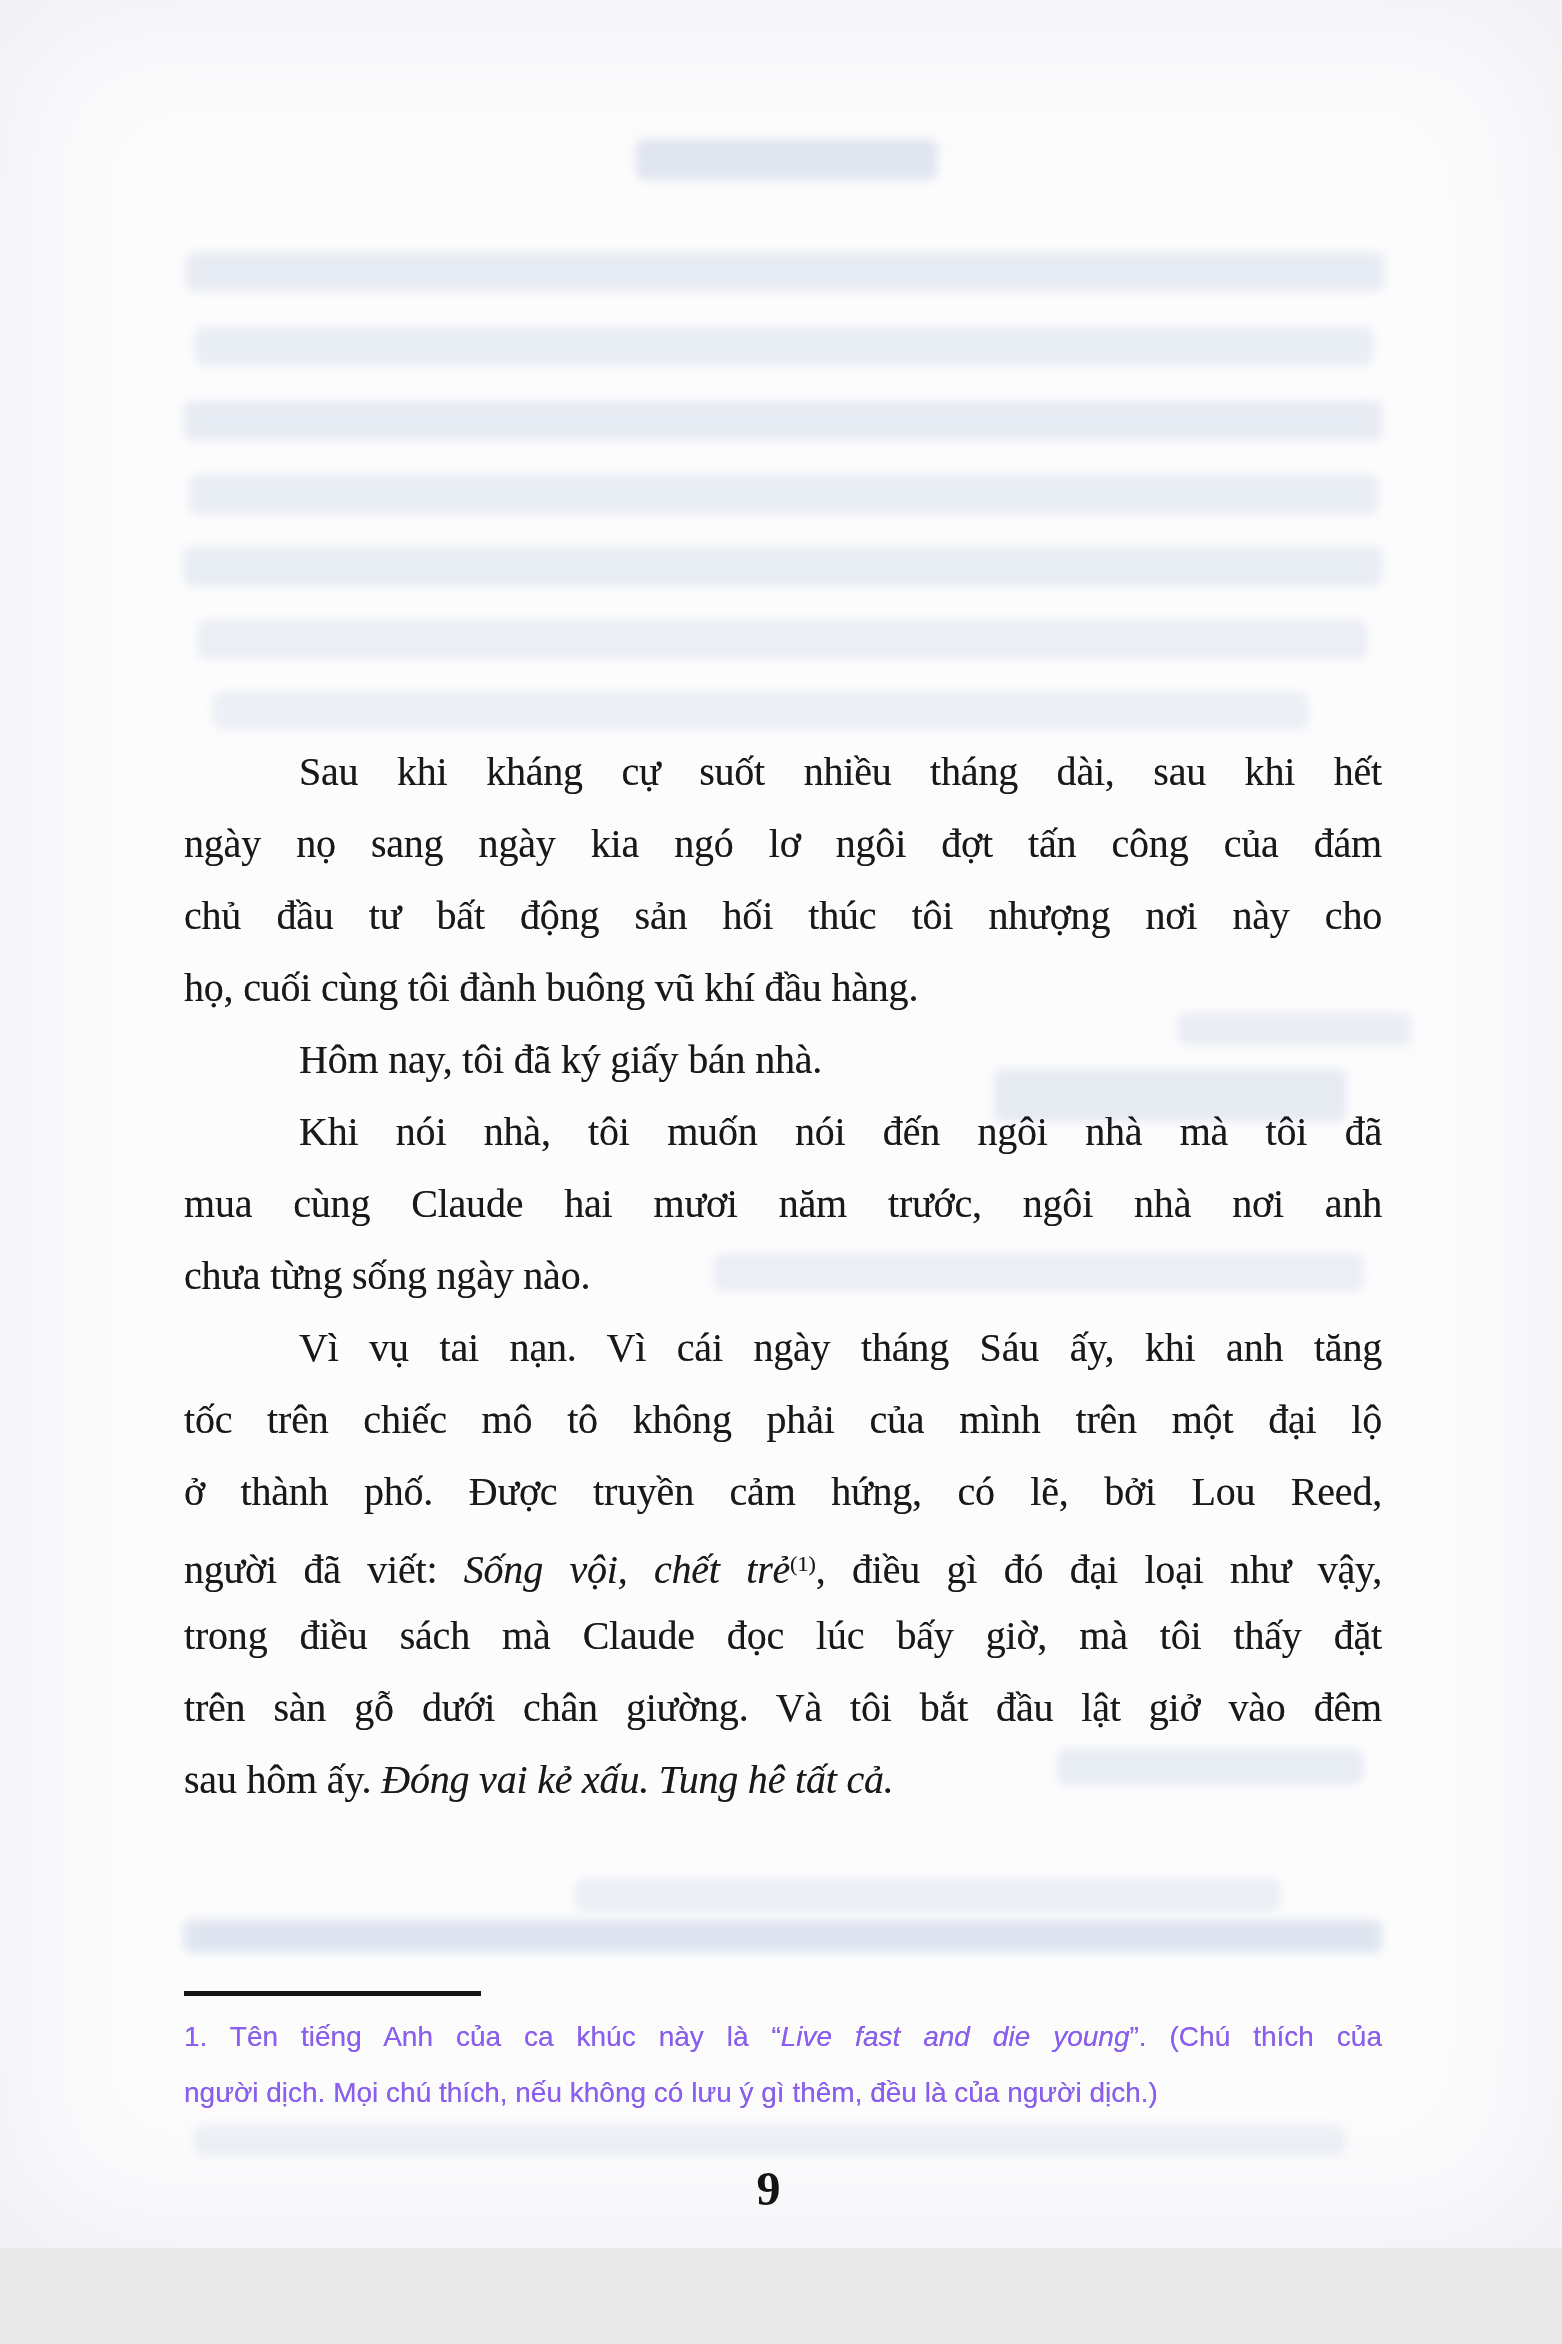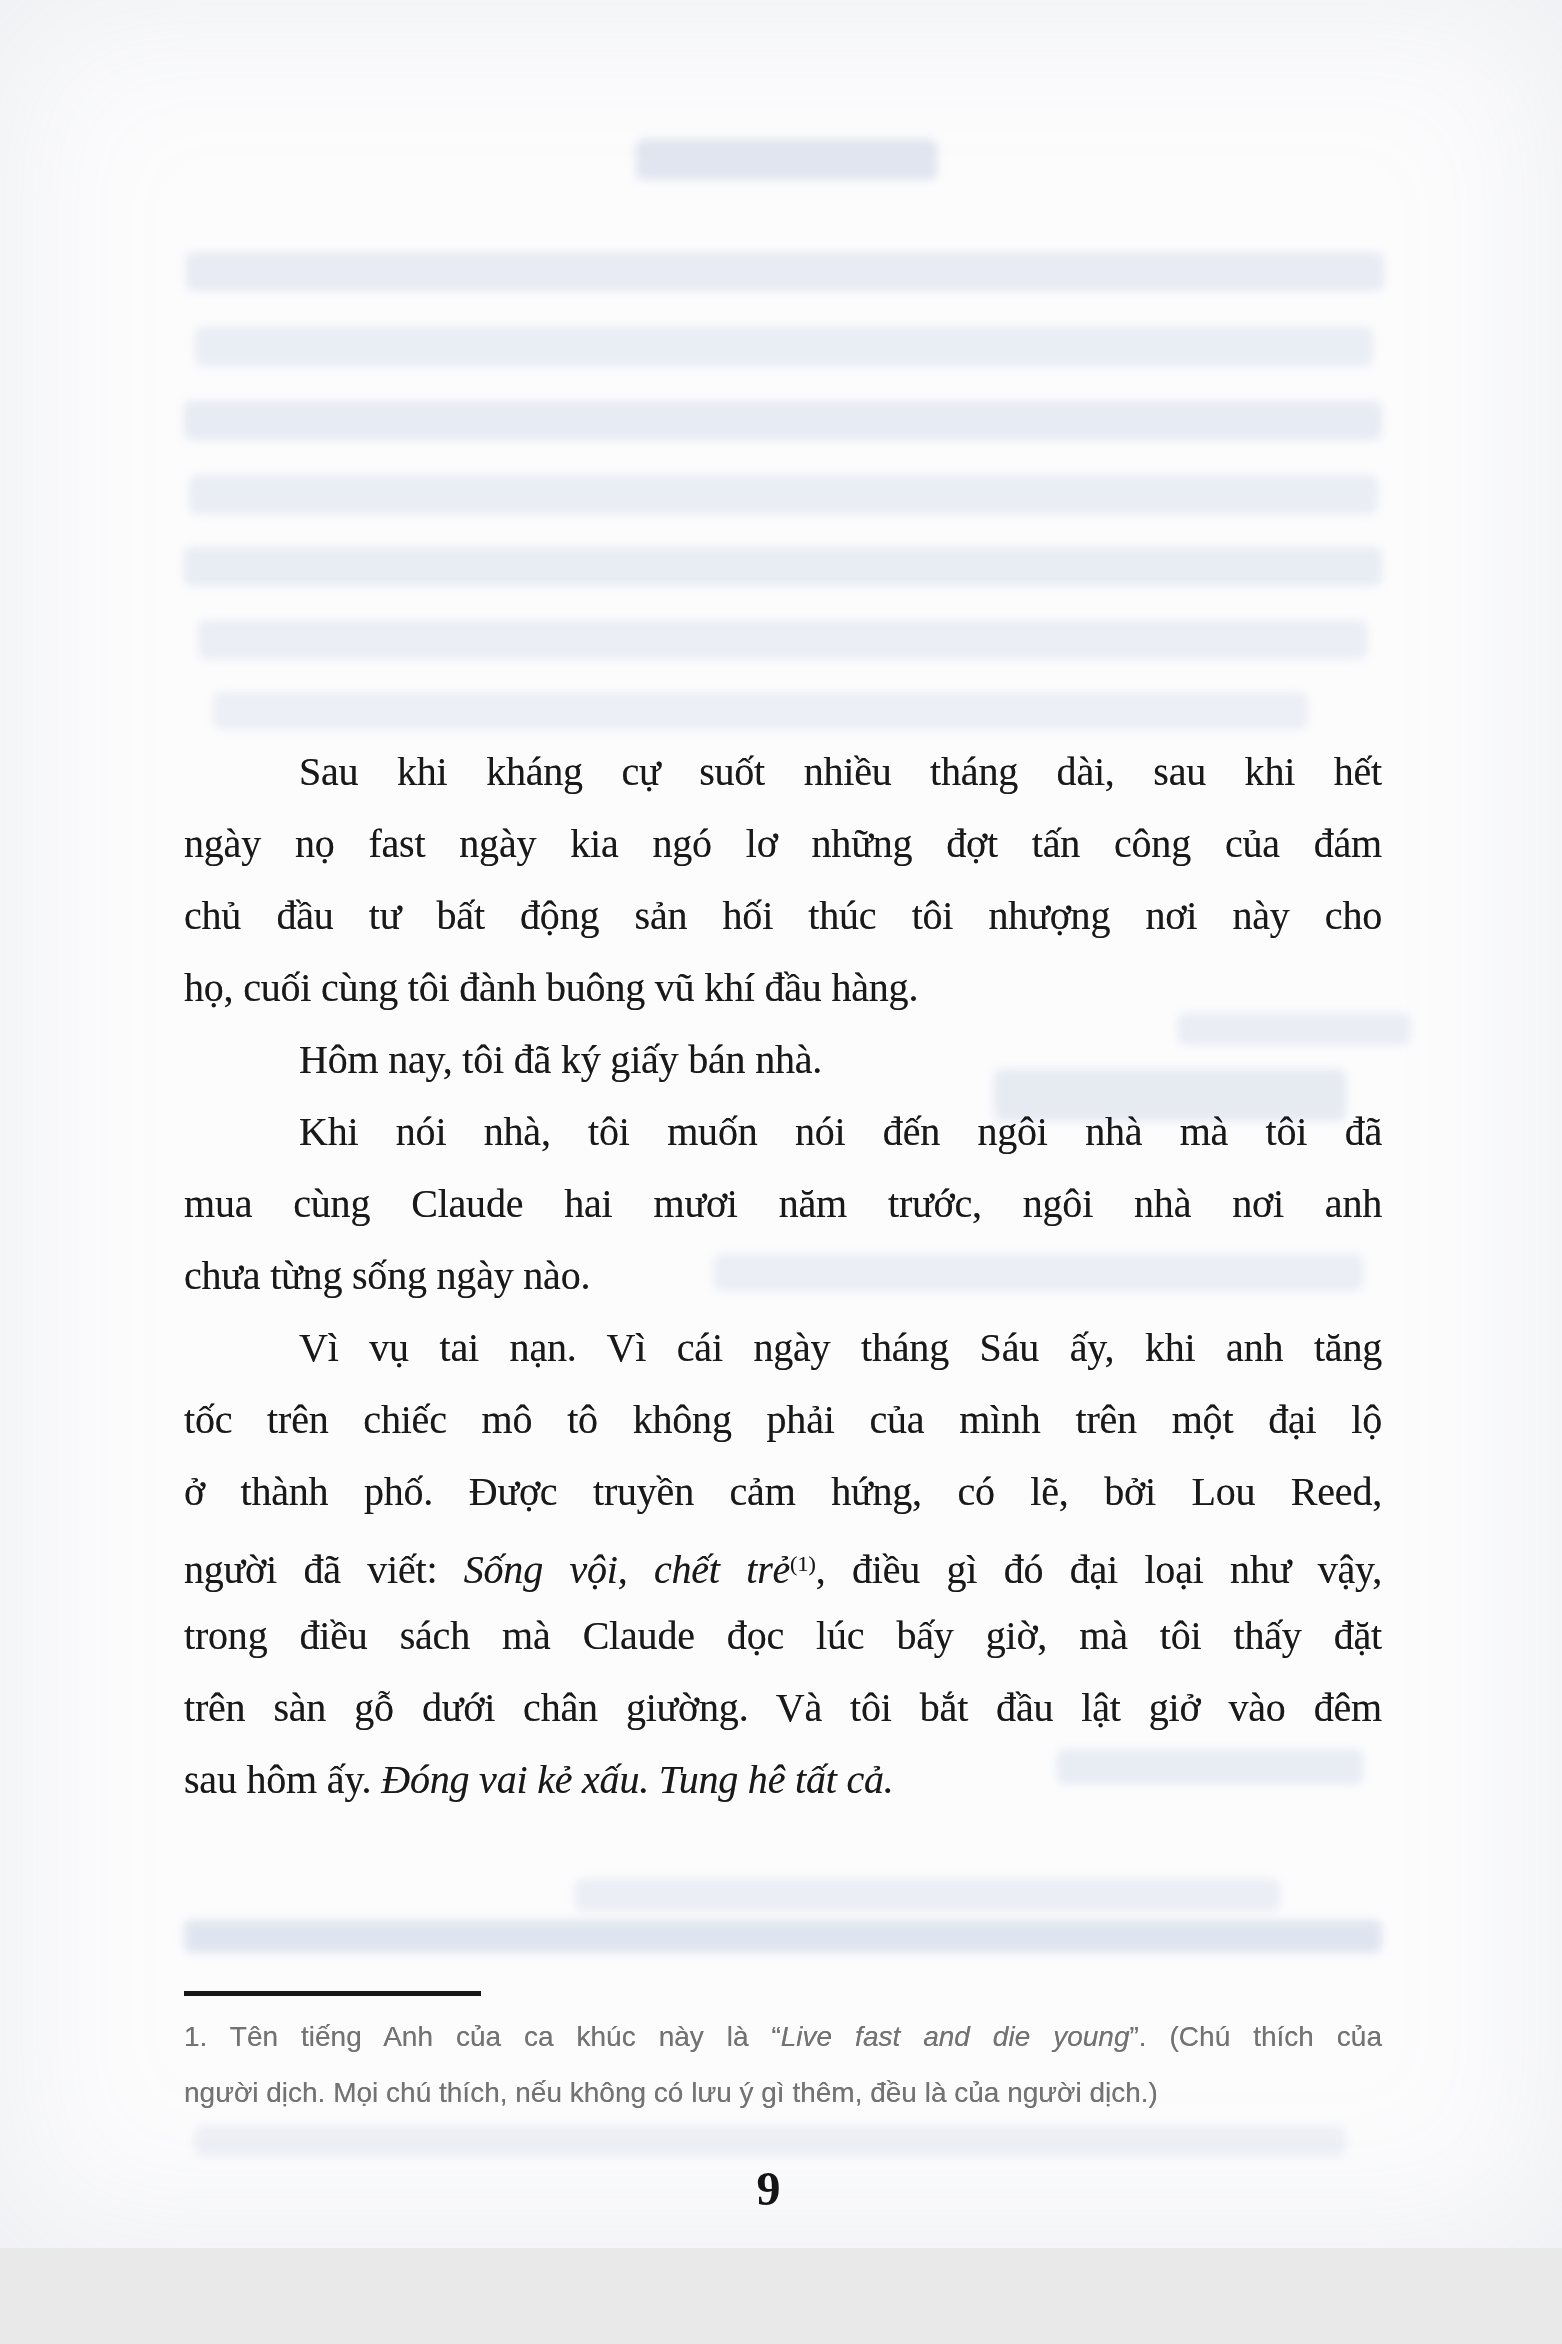--- a/index.html
+++ b/index.html
@@ -39,21 +39,21 @@
     position:absolute;
     left:184px;top:1991px;
     width:297px;height:4.6px;
     background:#161616;
   }
   .footnote{
     position:absolute;
     left:184px;top:2009px;width:1198px;
     font-family:"Liberation Sans", sans-serif;
     font-size:28px;
-    color:#737373;
+    color:#8b5cf6;
     text-shadow:0 0 0.4px rgba(20,20,20,0.45);
   }
   .fline{height:56px;line-height:56px;}
   .pagenum{
     position:absolute;
     left:184px;top:2161px;width:1169px;
     text-align:center;
     font-size:48px;
     font-weight:700;
     font-family:"Liberation Serif", serif;
@@ -77,21 +77,21 @@
   <div class="ghost" style="left:994px;top:1069px;width:352px;height:52px;background:rgba(185,198,222,0.32);"></div>
   <div class="ghost" style="left:714px;top:1254px;width:649px;height:37px;background:rgba(185,198,222,0.26);"></div>
   <div class="ghost" style="left:1057px;top:1749px;width:306px;height:35px;background:rgba(185,198,222,0.30);"></div>
   <div class="ghost" style="left:575px;top:1879px;width:705px;height:32px;background:rgba(185,198,222,0.26);"></div>
   <div class="ghost" style="left:184px;top:1920px;width:1198px;height:33px;background:rgba(180,194,220,0.40);"></div>
   <div class="ghost" style="left:195px;top:2126px;width:1150px;height:30px;background:rgba(185,198,222,0.22);"></div>
   <div class="ghost" style="left:278px;top:2274px;width:928px;height:26px;background:rgba(185,198,222,0.16);"></div>
 
   <div class="textblock">
     <div class="line just indent"><span>Sau khi kháng cự suốt nhiều tháng dài, sau khi hết</span></div>
-    <div class="line just"><span>ngày nọ fast ngày kia ngó lơ những đợt tấn công của đám</span></div>
+    <div class="line just"><span>ngày nọ sang ngày kia ngó lơ ngôi đợt tấn công của đám</span></div>
     <div class="line just"><span>chủ đầu tư bất động sản hối thúc tôi nhượng nơi này cho</span></div>
     <div class="line"><span>họ, cuối cùng tôi đành buông vũ khí đầu hàng.</span></div>
     <div class="line indent"><span>Hôm nay, tôi đã ký giấy bán nhà.</span></div>
     <div class="line just indent"><span>Khi nói nhà, tôi muốn nói đến ngôi nhà mà tôi đã</span></div>
     <div class="line just"><span>mua cùng Claude hai mươi năm trước, ngôi nhà nơi anh</span></div>
     <div class="line"><span>chưa từng sống ngày nào.</span></div>
     <div class="line just indent"><span>Vì vụ tai nạn. Vì cái ngày tháng Sáu ấy, khi anh tăng</span></div>
     <div class="line just"><span>tốc trên chiếc mô tô không phải của mình trên một đại lộ</span></div>
     <div class="line just"><span>ở thành phố. Được truyền cảm hứng, có lẽ, bởi Lou Reed,</span></div>
     <div class="line just"><span>người đã viết: </span><span class="i">Sống vội, chết trẻ</span><span class="sup">(1)</span><span>, điều gì đó đại loại như vậy,</span></div>

